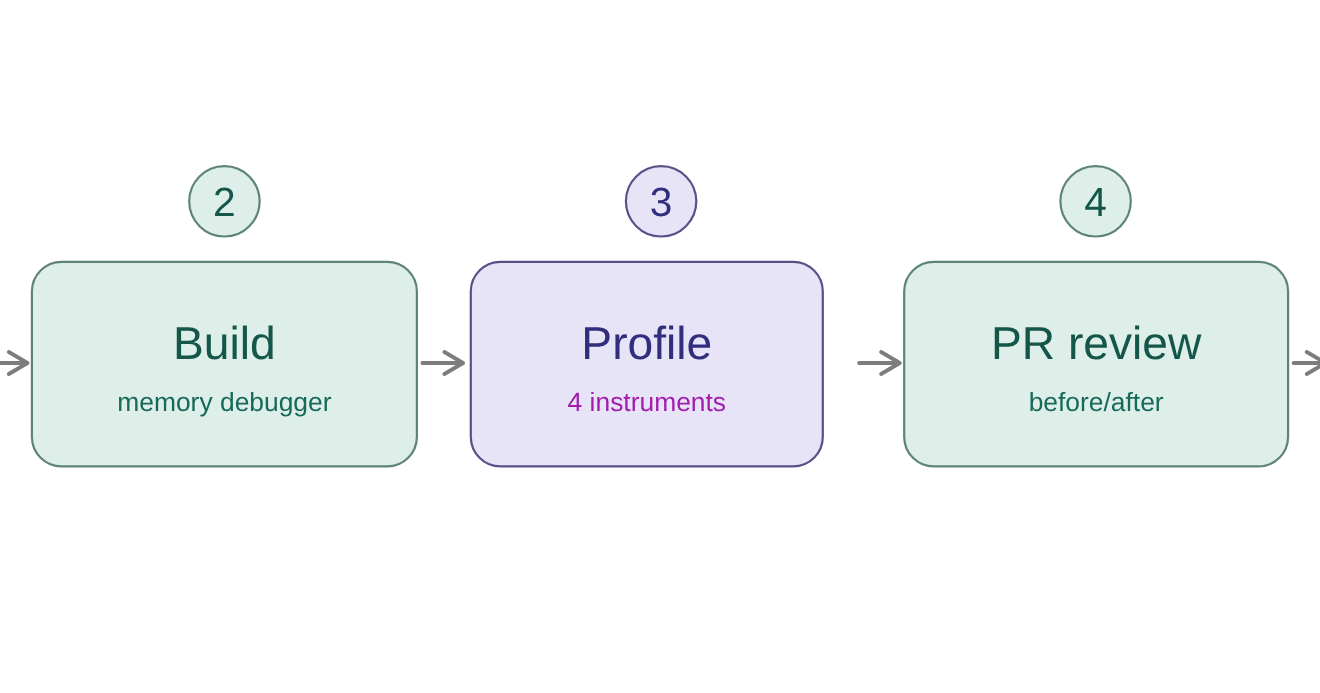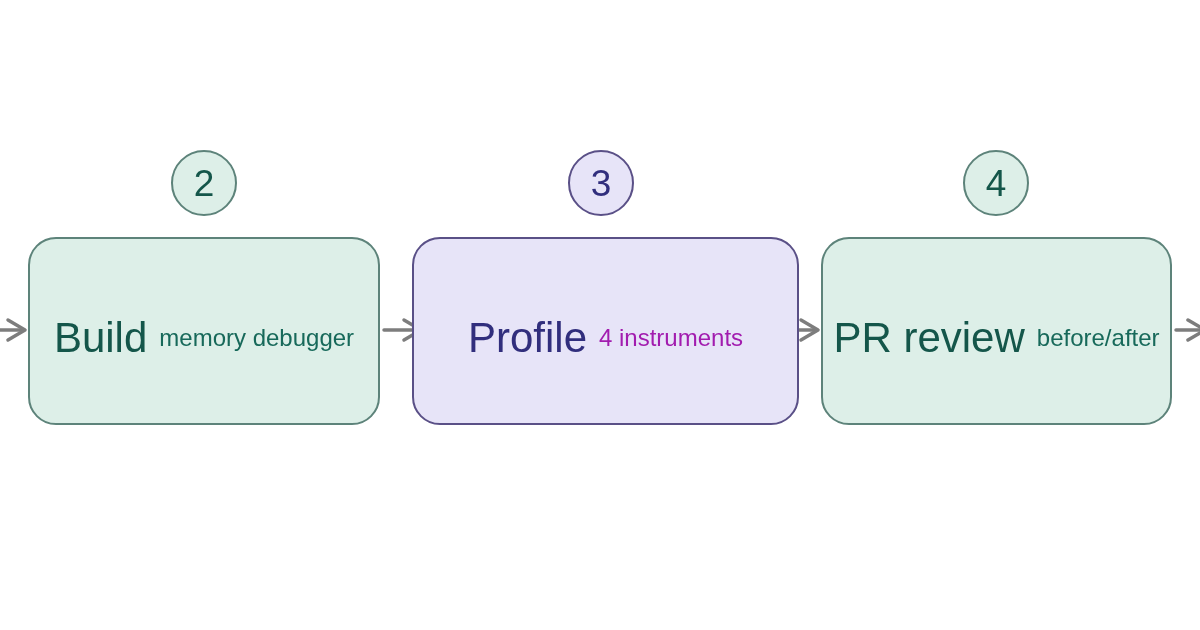--- a/index.html
+++ b/index.html
@@ -35,21 +35,21 @@
     line-height: 1;
   }
   .node {
     position: absolute;
     top: 237px;
     height: 188px;
     border-radius: 28px;
     border: 2px solid;
     box-sizing: border-box;
     display: flex;
-    flex-direction: row;
+    flex-direction: column;
     align-items: center;
     justify-content: center;
     gap: 12px;
     padding-top: 14px;
     text-align: center;
   }
   .node-title {
     font-size: 42px;
     line-height: 46px;
     white-space: nowrap;
@@ -64,21 +64,21 @@
   .theme-green .node-title, .step-circle.theme-green { color: #14564a; }
   .theme-green .node-subtitle { color: #17695a; }
   .step-circle.theme-green { background: #ddefe8; border-color: #5d837a; }
   
   .theme-purple { background: #e7e4f8; border-color: #5a5087; }
   .theme-purple .node-title, .step-circle.theme-purple { color: #312e7d; }
   .theme-purple .node-subtitle { color: #a21caf; }
   .step-circle.theme-purple { background: #e7e4f8; border-color: #5a5087; }
   
   .pos-node-1 { left: 28px;  width: 352px; }
-  .pos-node-2 { left: 412px; width: 387px; text-align: center; }
+  .pos-node-2 { left: 427px; width: 322px; text-align: center; }
   .pos-node-3 { left: 821px; width: 351px; text-align: center; }
   .pos-circle-1 { left: 171px; }
   .pos-circle-2 { left: 568px; }
   .pos-circle-3 { left: 963px; }
 </style>
 </head>
 <body>
 
 <div class="canvas">
 

